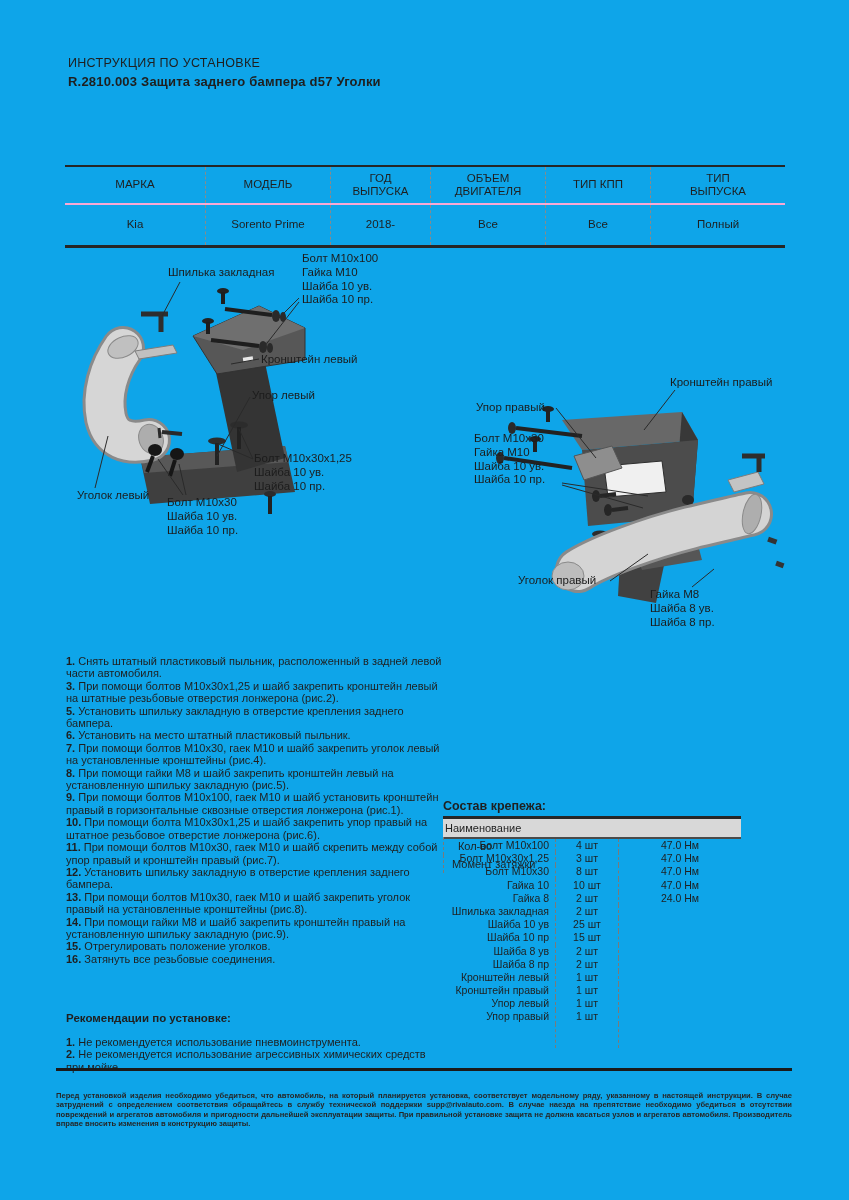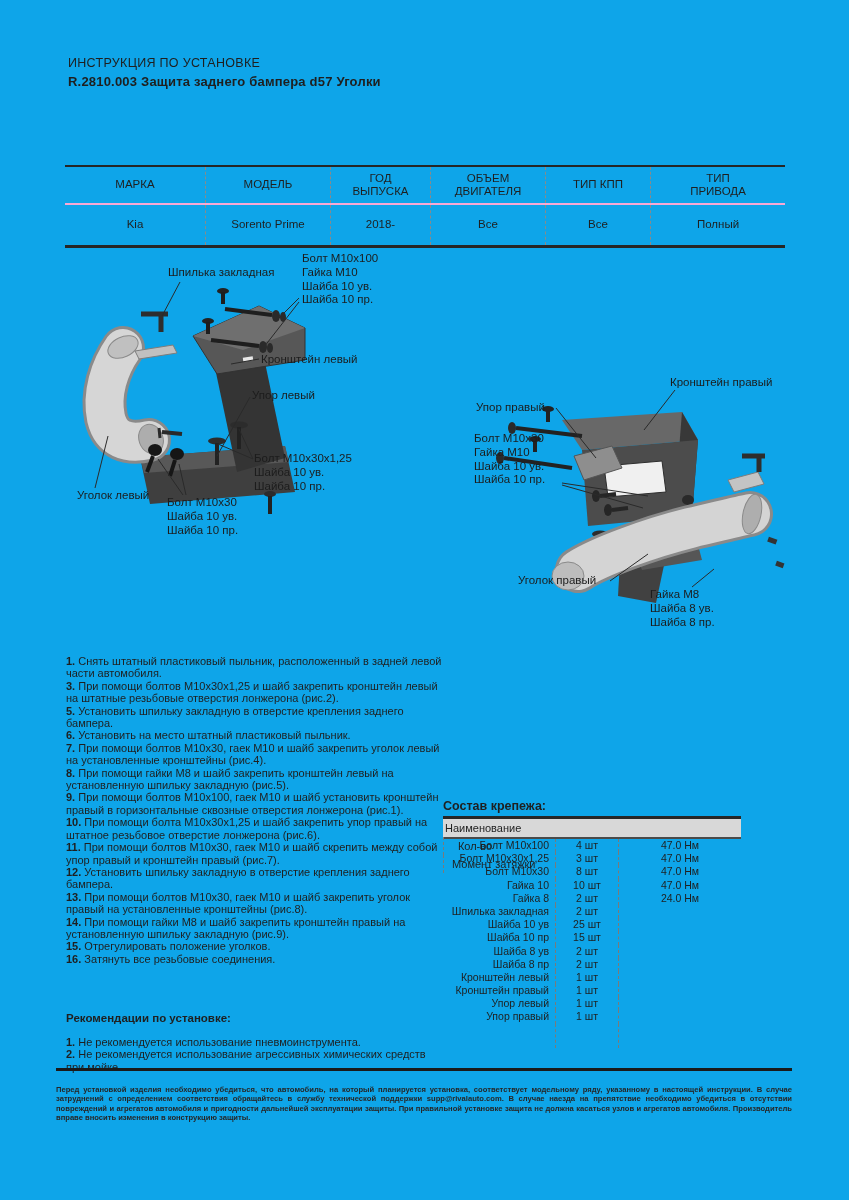--- a/index.html
+++ b/index.html
@@ -46,21 +46,21 @@
   .hw-head .hw-c2{font-size:11px;line-height:18px;}
   .hw-head .hw-c3{text-align:left;padding-left:8px;font-size:11px;line-height:18px;}
   .hw-row{display:flex;height:13.2px;}
   .hw-c1{width:112px;text-align:right;padding-right:6px;box-sizing:border-box;font-size:10.5px;line-height:13.2px;}
   .hw-c2{width:63px;text-align:center;border-left:1px dashed #7a7a7a;box-sizing:border-box;font-size:10.5px;line-height:13.2px;}
   .hw-c3{flex:1;text-align:center;border-left:1px dashed #7a7a7a;box-sizing:border-box;font-size:10.5px;line-height:13.2px;}
   .hw-spacer{display:flex;height:24px;}
 
   
   .footer{position:absolute;left:56px;top:1068px;width:736px;border-top:3px solid #1a1a1a;
-          padding-top:14px;font-size:7.6px;font-weight:bold;line-height:9.3px;text-align:justify;color:#262626;}
+          padding-top:20px;font-size:7.6px;font-weight:bold;line-height:9.3px;text-align:justify;color:#262626;}
 </style>
 </head>
 <body>
 
 <div class="page">
 
   <div class="hdr">
     <div class="hdr-l1">ИНСТРУКЦИЯ ПО УСТАНОВКЕ</div>
     <div class="hdr-l2">R.2810.003 Защита заднего бампера d57 Уголки</div>
   </div>
@@ -68,21 +68,21 @@
   <div class="vt">
     <div class="vt-row head">
       <div class="vt-cell c0">МАРКА</div>
       <div class="vt-cell c1">МОДЕЛЬ</div>
       <div class="vt-cell c2 ml">ГОД
 ВЫПУСКА</div>
       <div class="vt-cell c3 ml">ОБЪЕМ
 ДВИГАТЕЛЯ</div>
       <div class="vt-cell c4">ТИП КПП</div>
       <div class="vt-cell c5 ml">ТИП
-ПРИВОДА</div>
+ВЫПУСКА</div>
     </div>
     <div class="vt-row body">
       <div class="vt-cell c0">Kia</div>
       <div class="vt-cell c1">Sorento Prime</div>
       <div class="vt-cell c2">2018-</div>
       <div class="vt-cell c3">Все</div>
       <div class="vt-cell c4">Все</div>
       <div class="vt-cell c5">Полный</div>
     </div>
   </div>

